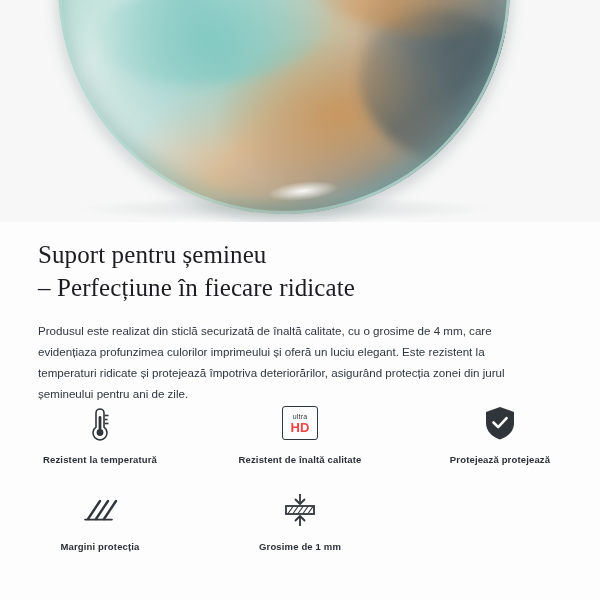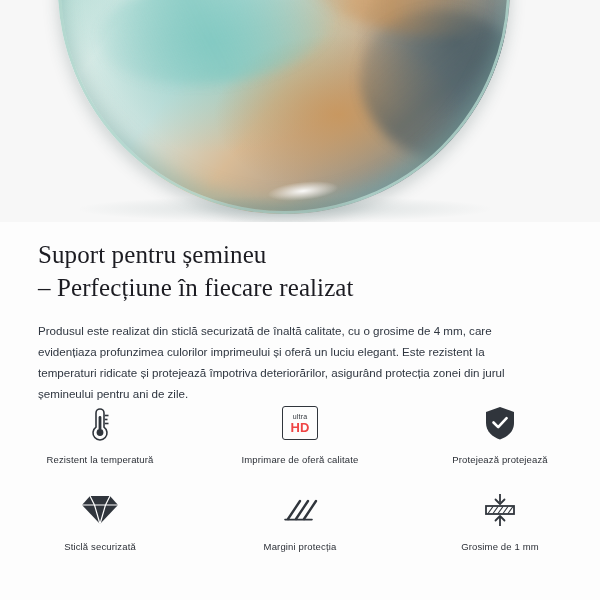--- a/index.html
+++ b/index.html
@@ -159,20 +159,21 @@
     justify-content: center;
     color: #30353c;
   }
 
   .feature-label {
     margin-top: 8px;
     font-size: 9.5px;
     color: #2b2f36;
     text-align: center;
     letter-spacing: 0.15px;
+    font-weight: bold;
   }
 
   .hd-badge {
     width: 34px;
     height: 32px;
     border: 1.6px solid #30353c;
     border-radius: 3px;
     display: flex;
     flex-direction: column;
     align-items: center;
@@ -205,21 +206,21 @@
 
       <div class="rim"></div>
       <div class="glint"></div>
     </div>
     <div class="hero-shadow"></div>
   </div>
 
   <div class="content">
     <h1 class="headline">
       <span>Suport pentru șemineu</span>
-      <span class="line2">– Perfecțiune în fiecare realizat</span>
+      <span class="line2">– Perfecțiune în fiecare ridicate</span>
     </h1>
     <p class="body-copy">Produsul este realizat din sticlă securizată de înaltă calitate, cu o grosime de 4 mm, care evidențiaza profunzimea culorilor imprimeului și oferă un luciu elegant. Este rezistent la temperaturi ridicate și protejează împotriva deteriorărilor, asigurând protecția zonei din jurul șemineului pentru ani de zile.</p>
   </div>
 
   <div class="features">
 
     <div class="feature">
       <div class="feature-icon">
         <svg width="30" height="38" viewBox="0 0 30 38" fill="none" stroke="#30353c" stroke-width="1.6">
           <path d="M15 5a4 4 0 0 0-4 4v14.2a7 7 0 1 0 8 0V9a4 4 0 0 0-4-4z"></path>
@@ -233,42 +234,33 @@
       <div class="feature-label">Rezistent la temperatură</div>
     </div>
 
     <div class="feature">
       <div class="feature-icon">
         <div class="hd-badge">
           <span class="hd-top">ultra</span>
           <span class="hd-bot">HD</span>
         </div>
       </div>
-      <div class="feature-label">Imprimare de oferă calitate</div>
+      <div class="feature-label">Rezistent de înaltă calitate</div>
     </div>
 
     <div class="feature">
       <div class="feature-icon">
         <svg width="34" height="38" viewBox="0 0 34 38">
           <path d="M17 3 L31 8 V19 C31 27.5 24.5 33 17 35.5 C9.5 33 3 27.5 3 19 V8 Z" fill="#30353c"></path>
           <path d="M10.5 18.5 L15.2 23.2 L23.6 14.2" fill="none" stroke="#ffffff" stroke-width="2.6" stroke-linecap="round" stroke-linejoin="round"></path>
         </svg>
       </div>
       <div class="feature-label">Protejează protejează</div>
     </div>
 
-    <div class="feature">
-      <div class="feature-icon">
-        <svg width="38" height="34" viewBox="0 0 38 34">
-          <path d="M9 3 H29 L37 12 L19 31 L1 12 Z" fill="#30353c"></path>
-          <path d="M1 12 H37 M9 3 L13.5 12 L19 31 M29 3 L24.5 12 L19 31" fill="none" stroke="#ffffff" stroke-width="1.2"></path>
-        </svg>
-      </div>
-      <div class="feature-label">Sticlă securizată</div>
-    </div>
 
     <div class="feature">
       <div class="feature-icon">
         <svg width="36" height="32" viewBox="0 0 36 32" stroke="#30353c" stroke-width="2.4" stroke-linecap="round">
           <line x1="6" y1="25" x2="18" y2="7"></line>
           <line x1="14" y1="25" x2="26" y2="7"></line>
           <line x1="22" y1="25" x2="34" y2="7"></line>
           <line x1="3" y1="25.6" x2="30" y2="25.6" stroke-width="1.6"></line>
         </svg>
       </div>

